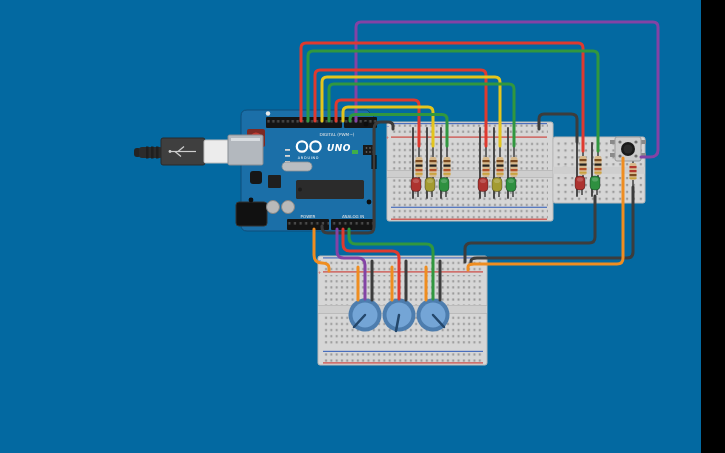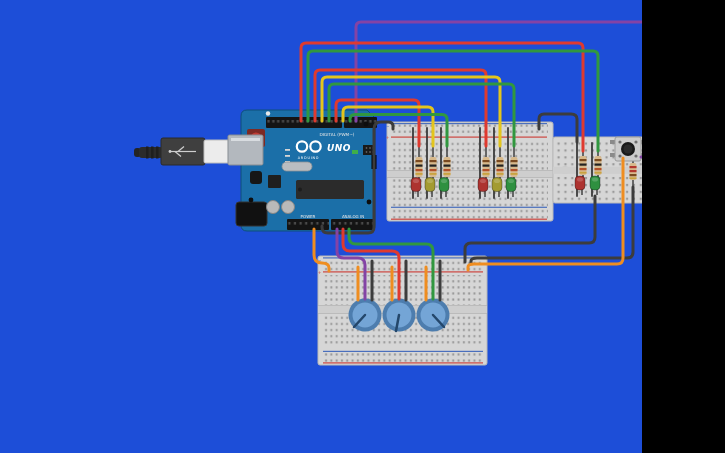--- a/index.html
+++ b/index.html
@@ -1,16 +1,16 @@
 <!DOCTYPE html>
 <html><head>
 <meta charset="utf-8">
 <style>
   html,body{margin:0;padding:0;background:#000;}
-  .stage{position:relative;width:642px;height:453px;background:#1d4ed8;overflow:hidden;}
+  .stage{position:relative;width:701px;height:453px;background:#0369a1;overflow:hidden;}
   svg{display:block;}
   text{font-family:"DejaVu Sans", sans-serif;}
   .brand{font-style:italic;font-weight:bold;letter-spacing:.5px;}
 </style>
 </head>
 <body>
 
 <div class="stage">
 <svg width="725" height="453" viewBox="0 0 725 453" xmlns="http://www.w3.org/2000/svg">
   <defs>

